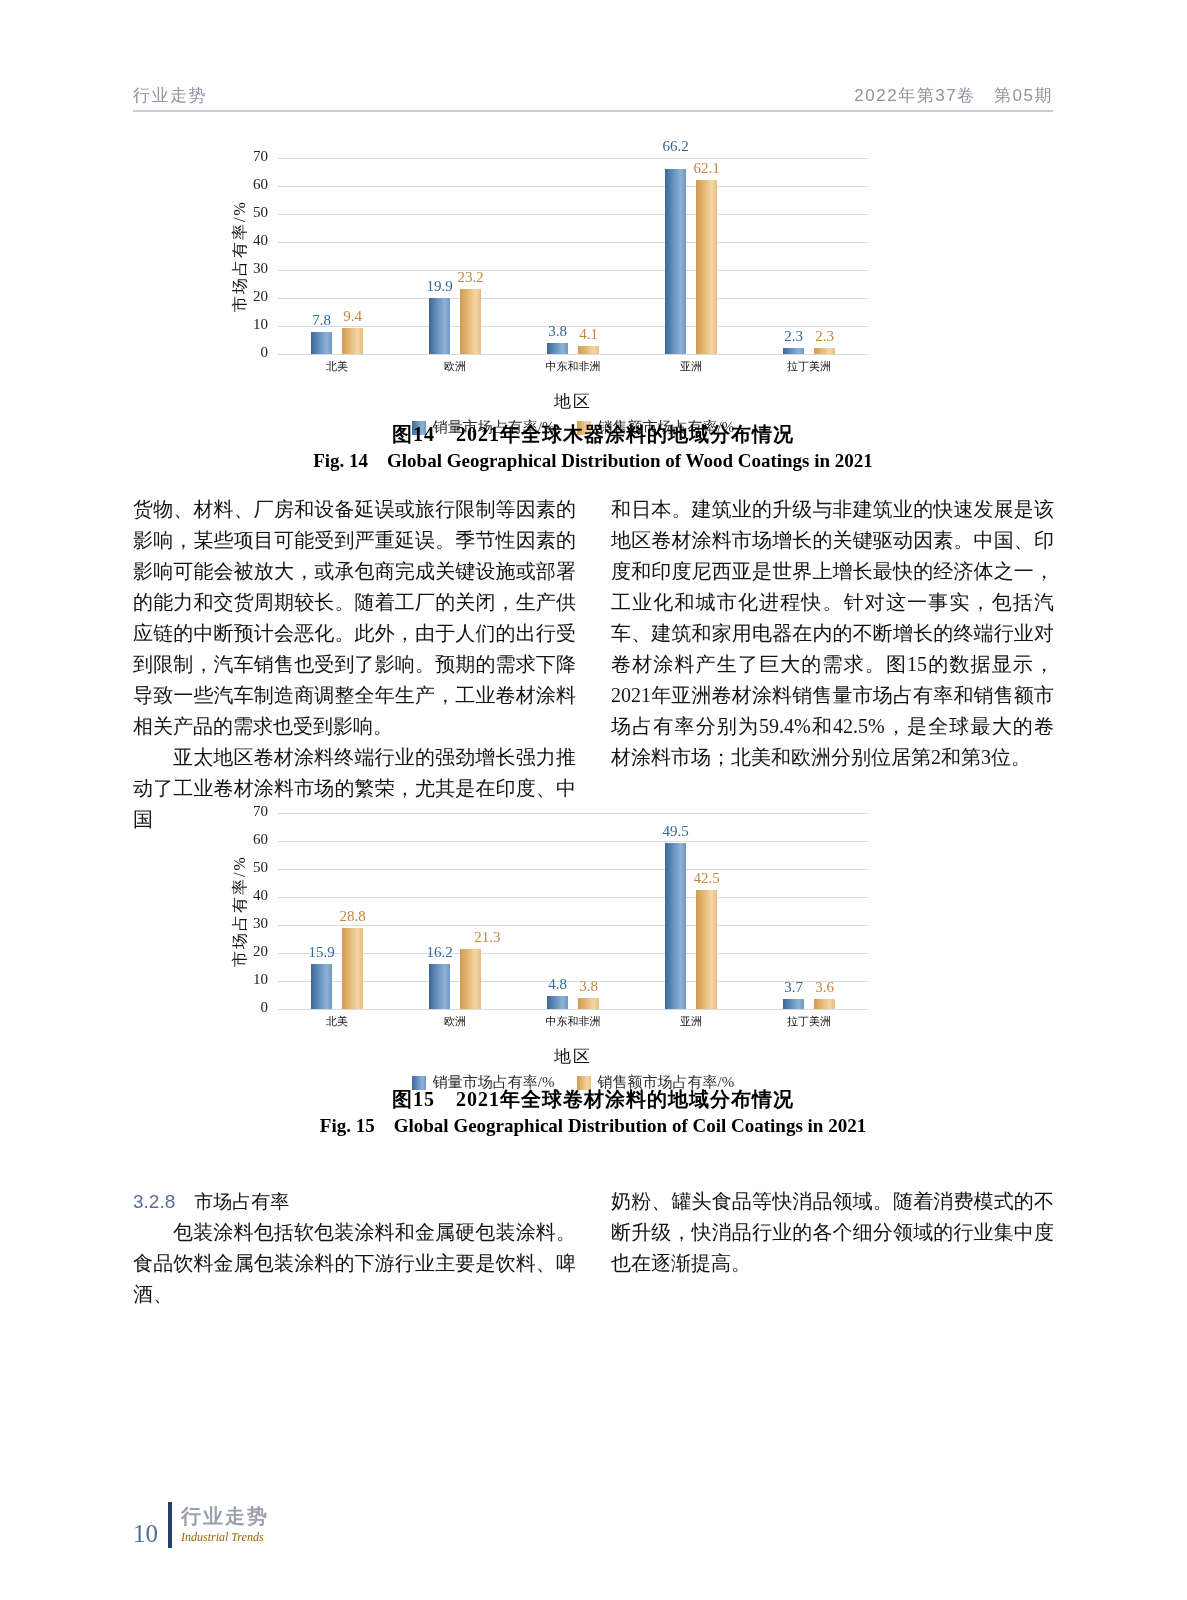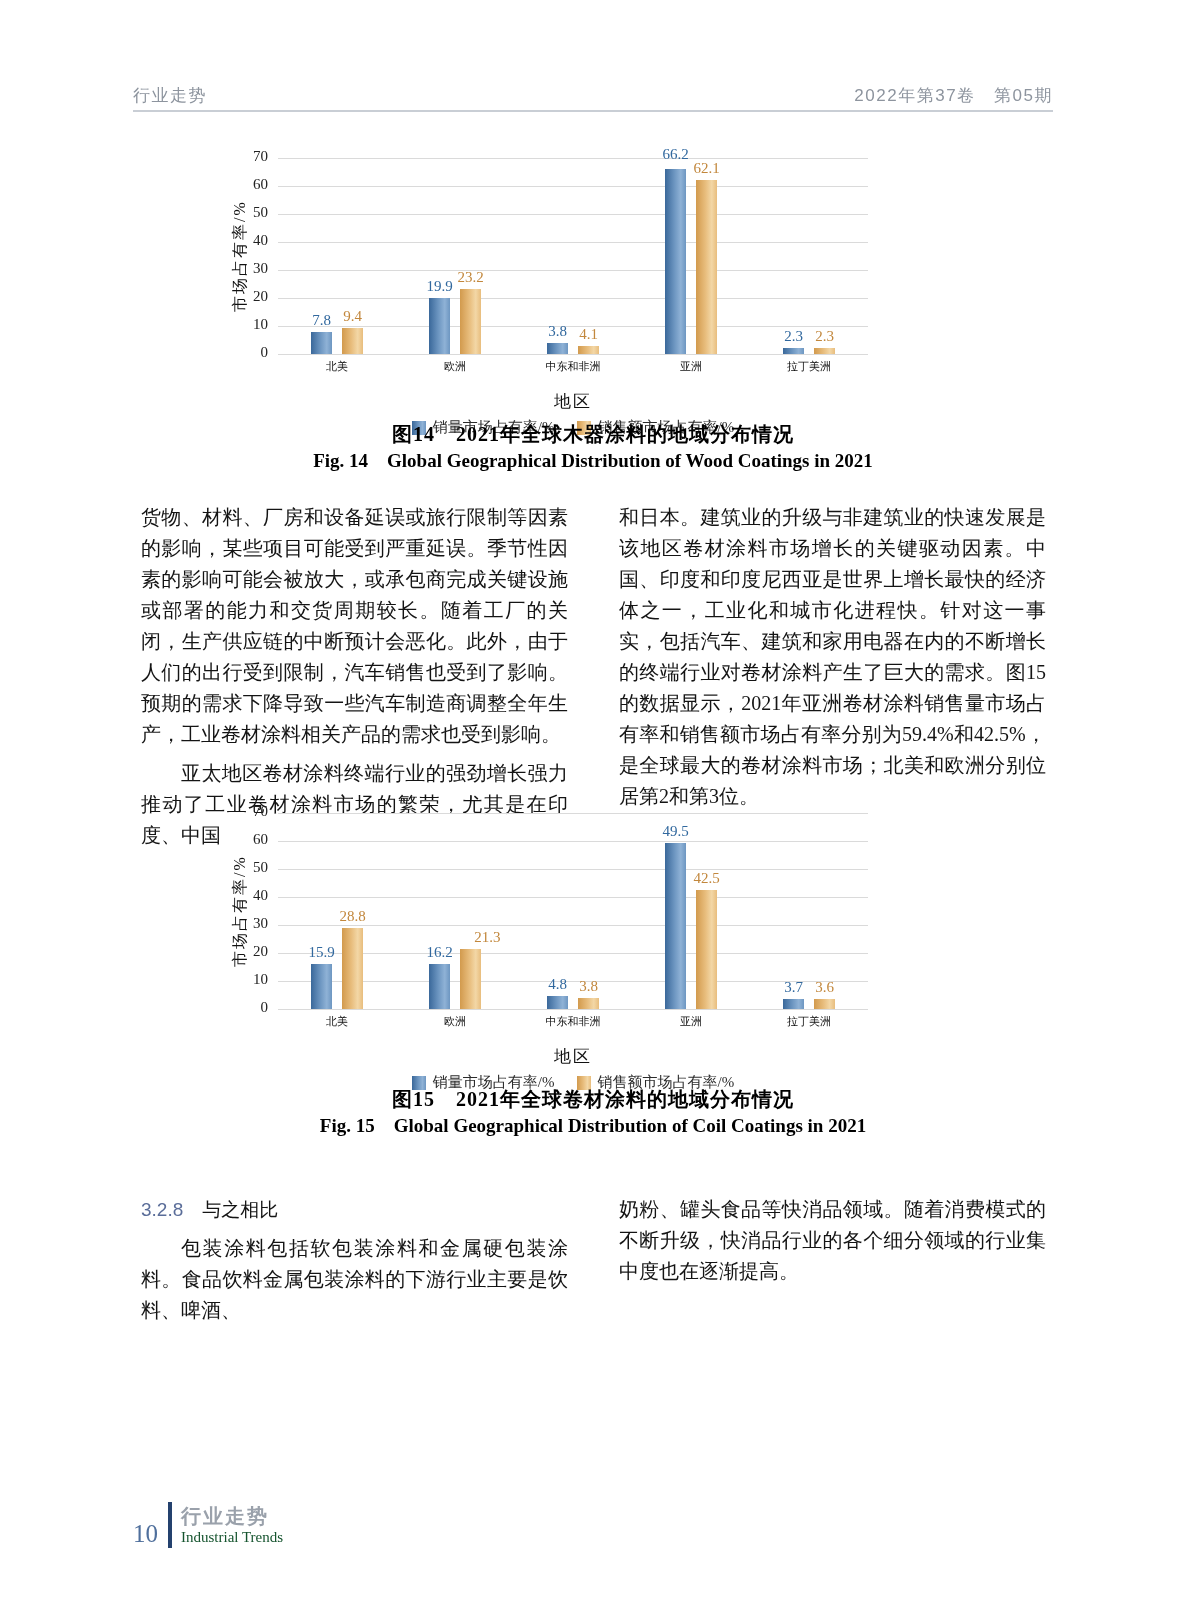--- a/index.html
+++ b/index.html
@@ -37,34 +37,34 @@
   .legend-item{display:flex;align-items:center;gap:7px;}
   .swatch{width:14px;height:14px;flex:0 0 auto;}
 
   
   .cap{position:absolute;left:133px;width:920px;text-align:center;font-weight:bold;color:#000;}
   .cap-cn{font-size:20px;letter-spacing:1px;}
   .cap-en{font-size:19px;}
 
   
   .col{position:absolute;width:443px;font-size:20px;line-height:31px;text-align:justify;color:var(--text);}
-  .para{margin:8px;}
+  .para{margin:0;}
   .para.indent{text-indent:2em;}
   .para.heading{text-indent:0;font-family:"Liberation Sans","DejaVu Sans",sans-serif;font-size:19px;}
   .heading-num{color:#5a6d99;}
   sup{font-size:12px;line-height:0;vertical-align:super;}
 
   
   .pg-footer{position:absolute;left:133px;top:1502px;display:flex;align-items:center;}
   .pg-num{font-size:25px;color:#4f6f9c;margin-right:10px;align-self:flex-end;}
   .footer-bar{width:4px;height:46px;background:#24416e;margin-right:9px;}
   .footer-sec{display:flex;flex-direction:column;justify-content:center;}
   .footer-cn{font-family:"Liberation Sans","DejaVu Sans",sans-serif;font-weight:bold;
              font-size:20px;color:#9aa1ab;letter-spacing:2px;line-height:24px;}
-  .footer-en{font-size:15px;color:#14532d;line-height:18px;}
+  .footer-en{font-size:12px;color:#a16207;line-height:18px;font-style:italic;}
 </style>
 </head>
 <body>
 
 <div class="page">
 
   <div class="pg-header">
     <span>行业走势</span>
     <span>2022年第37卷　第05期</span>
   </div>
@@ -86,21 +86,21 @@
         <div class="val val-s1" style="left: 44.5px; bottom: 29.32px;">9.4</div>
         <div class="bar bar-s0" style="left: 151px; width: 21px; height: 55.72px;"></div>
         <div class="val val-s0" style="left: 131.5px; bottom: 58.72px;">19.9</div>
         <div class="bar bar-s1" style="left: 182px; width: 21px; height: 64.96px;"></div>
         <div class="val val-s1" style="left: 162.5px; bottom: 67.96px;">23.2</div>
         <div class="bar bar-s0" style="left: 269px; width: 21px; height: 10.64px;"></div>
         <div class="val val-s0" style="left: 249.5px; bottom: 13.64px;">3.8</div>
         <div class="bar bar-s1" style="left: 300px; width: 21px; height: 8.4px;"></div>
         <div class="val val-s1" style="left: 280.5px; bottom: 11.4px;">4.1</div>
         <div class="bar bar-s0" style="left: 387px; width: 21px; height: 185.36px;"></div>
-        <div class="val val-s0" style="left: 367.5px; bottom: 191px; margin-top: 48px;">66.2</div>
+        <div class="val val-s0" style="left: 367.5px; bottom: 199px; margin-top: 48px;">66.2</div>
         <div class="bar bar-s1" style="left: 418px; width: 21px; height: 173.88px;"></div>
         <div class="val val-s1" style="left: 398.5px; bottom: 176.88px;">62.1</div>
         <div class="bar bar-s0" style="left: 505px; width: 21px; height: 6.44px;"></div>
         <div class="val val-s0" style="left: 485.5px; bottom: 9.44px;">2.3</div>
         <div class="bar bar-s1" style="left: 536px; width: 21px; height: 6.44px;"></div>
         <div class="val val-s1" style="left: 516.5px; bottom: 9.44px;">2.3</div>
       </div>
       <div class="ytick" style="top: 196px;">0</div>
       <div class="ytick" style="top: 168px;">10</div>
       <div class="ytick" style="top: 140px;">20</div>
@@ -192,21 +192,21 @@
         <div class="legend-item">
           <div class="swatch bar-s1"></div>
           <div class="legend-text">销售额市场占有率/%</div>
         </div>
       </div>
     </section>
   <div class="cap cap-cn" style="top:1086px">图15　2021年全球卷材涂料的地域分布情况</div>
   <div class="cap cap-en" style="top:1113px">Fig. 15　Global Geographical Distribution of Coil Coatings in 2021</div>
 
   <div class="col" style="left:133px;top:1186px">
-      <p class="para heading"><span class="heading-num">3.2.8</span><span>　与之相比</span></p>
+      <p class="para heading"><span class="heading-num">3.2.8</span><span>　市场占有率</span></p>
       <p class="para indent"><span>包装涂料包括软包装涂料和金属硬包装涂料。食品饮料金属包装涂料的下游行业主要是饮料、啤酒、</span></p>
     </div>
   <div class="col" style="left:611px;top:1186px">
       <p class="para"><span>奶粉、罐头食品等快消品领域。随着消费模式的不断升级，快消品行业的各个细分领域的行业集中度也在逐渐提高。</span></p>
     </div>
 
   <div class="pg-footer">
     <span class="pg-num">10</span>
     <span class="footer-bar"></span>
     <span class="footer-sec">

